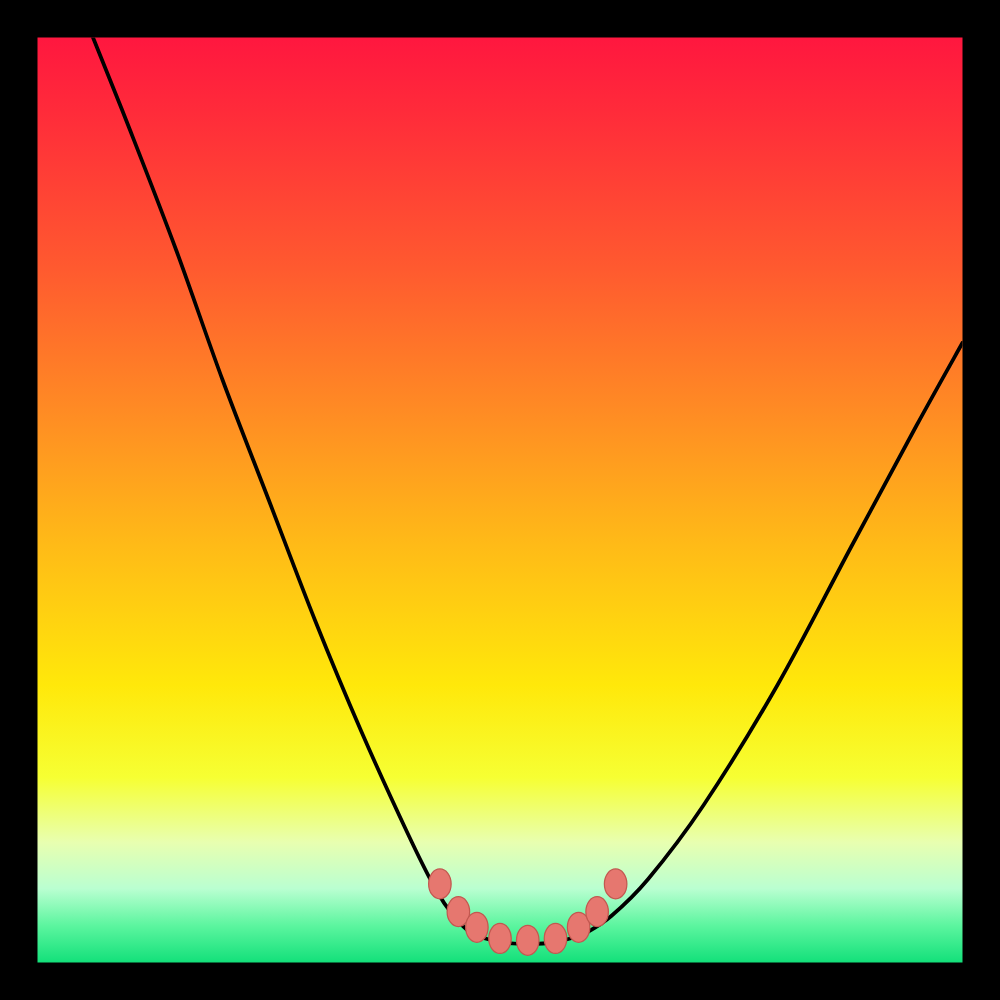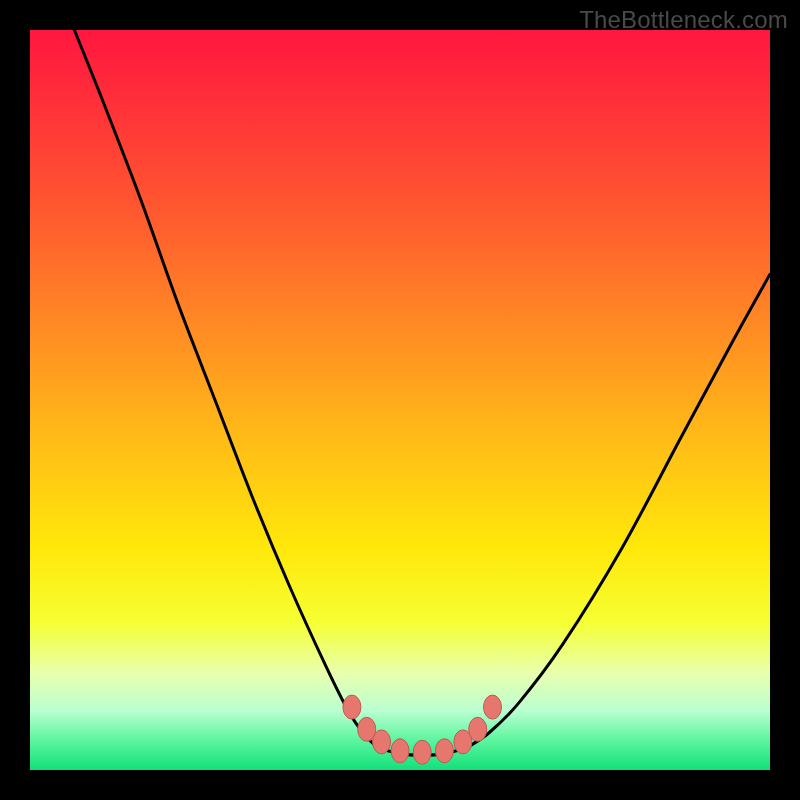--- a/index.html
+++ b/index.html
@@ -59,21 +59,20 @@
   .marker {
     fill: #e6776f;
     stroke: #c25850;
     stroke-width: 1;
   }
 </style>
 </head>
 <body>
 
 <div class="frame">
-  <div class="watermark">TheBottleneck.com</div>
 
   <div class="plot-area">
     <svg class="curve" viewBox="0 0 740 740" preserveAspectRatio="none">
       <path fill="none" stroke="#000" stroke-width="3" stroke-linecap="round" d="M 44.4 0 C 49.33333333333333 12.333333333333334, 62.9 45.63333333333334, 74 74 C 85.1 102.36666666666666, 98.66666666666667 136.89999999999992, 111 170.19999999999993 C 123.33333333333333 203.49999999999994, 135.66666666666666 240.5, 148 273.8 C 160.33333333333334 307.1, 172.66666666666666 337.93333333333334, 185 370 C 197.33333333333334 402.06666666666666, 209.66666666666666 435.3666666666667, 222 466.2 C 234.33333333333334 497.0333333333333, 246.66666666666666 526.6333333333333, 259 555 C 271.3333333333333 583.3666666666667, 286.1333333333333 615.4333333333333, 296 636.4 C 305.8666666666667 657.3666666666667, 312.0333333333333 669.6999999999999, 318.2 680.8 C 324.3666666666667 691.9, 328.06666666666666 696.8333333333334, 333 703 C 337.93333333333334 709.1666666666666, 345.3333333333333 715.3333333333333, 347.79999999999995 717.8"></path>
       <path fill="none" stroke="#000" stroke-width="3" stroke-linecap="round" d="M 347.79999999999995 717.8 C 351.49999999999994 718.7866666666666, 362.59999999999997 722.4866666666667, 370 723.72 C 377.40000000000003 724.9533333333334, 384.80000000000007 725.2, 392.20000000000005 725.2 C 399.6 725.2, 407.00000000000006 724.9533333333334, 414.40000000000003 723.72 C 421.8 722.4866666666667, 432.9 718.7866666666666, 436.59999999999997 717.8"></path>
       <path fill="none" stroke="#000" stroke-width="3" stroke-linecap="round" d="M 436.59999999999997 717.8 C 440.29999999999995 715.3333333333333, 450.1666666666667 710.4, 458.8 703 C 467.43333333333334 695.6, 476.0666666666667 688.1999999999999, 488.40000000000003 673.4 C 500.73333333333335 658.6, 515.5333333333333 640.1, 532.8 614.2 C 550.0666666666666 588.3000000000001, 572.2666666666667 552.5333333333333, 592 518 C 611.7333333333333 483.46666666666664, 632.7 441.5333333333333, 651.2 407 C 669.7 372.4666666666667, 688.2 337.93333333333334, 703 310.8 C 717.8 283.6666666666667, 733.8333333333334 255.29999999999998, 740 244.2"></path>
       <g>
           <ellipse cx="321.9" cy="677.1" rx="9" ry="12" class="marker"></ellipse>
           <ellipse cx="336.7" cy="699.3" rx="9" ry="12" class="marker"></ellipse>
           <ellipse cx="351.5" cy="711.88" rx="9" ry="12" class="marker"></ellipse>

